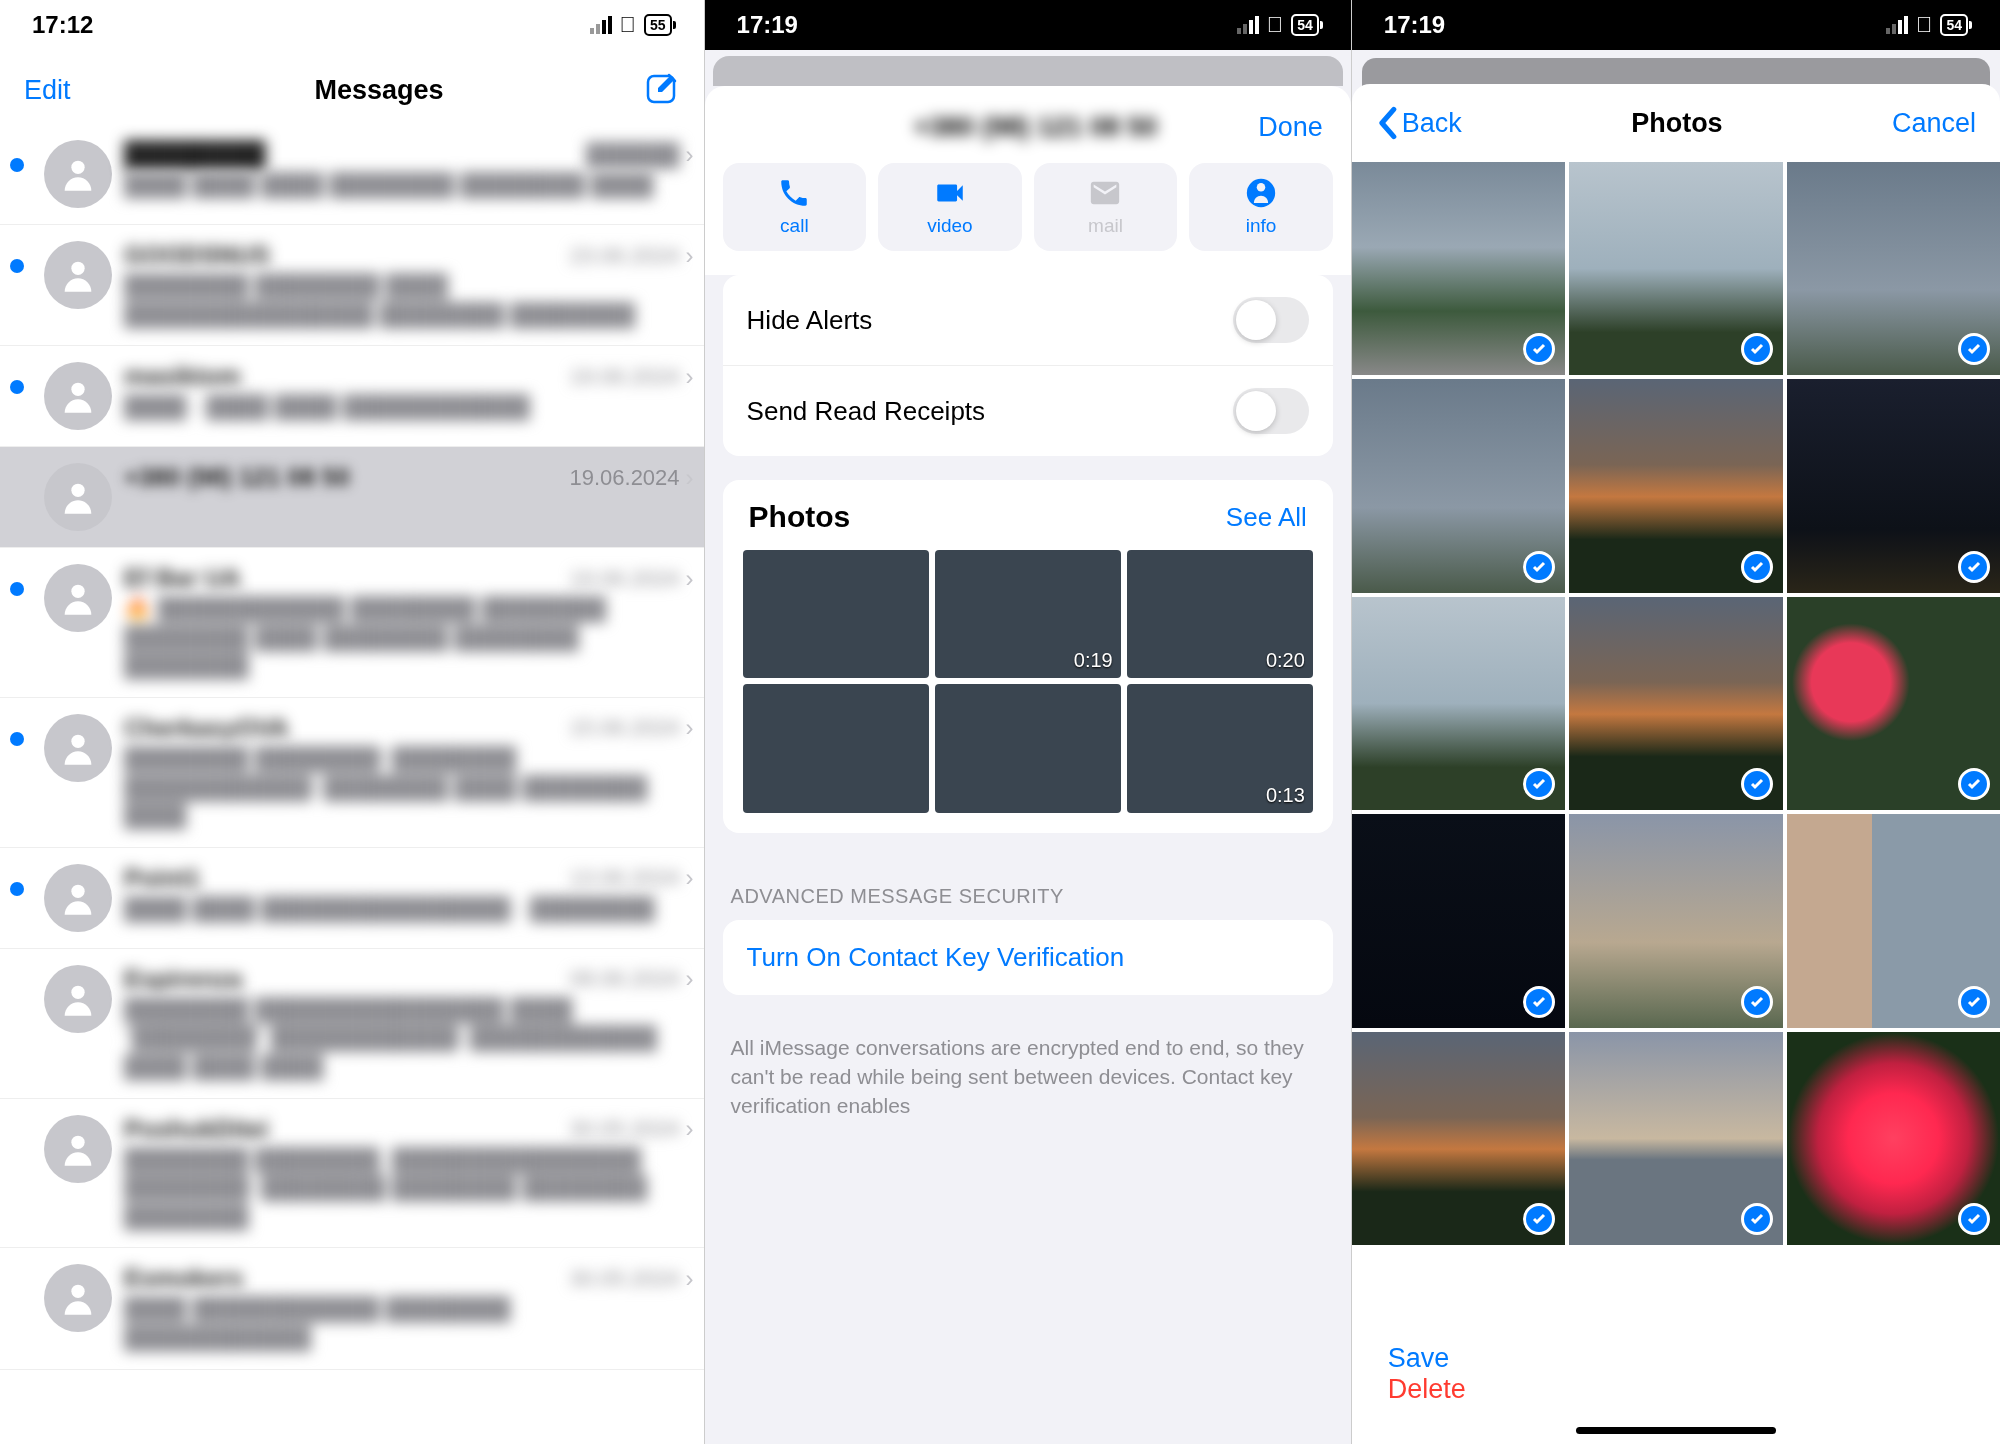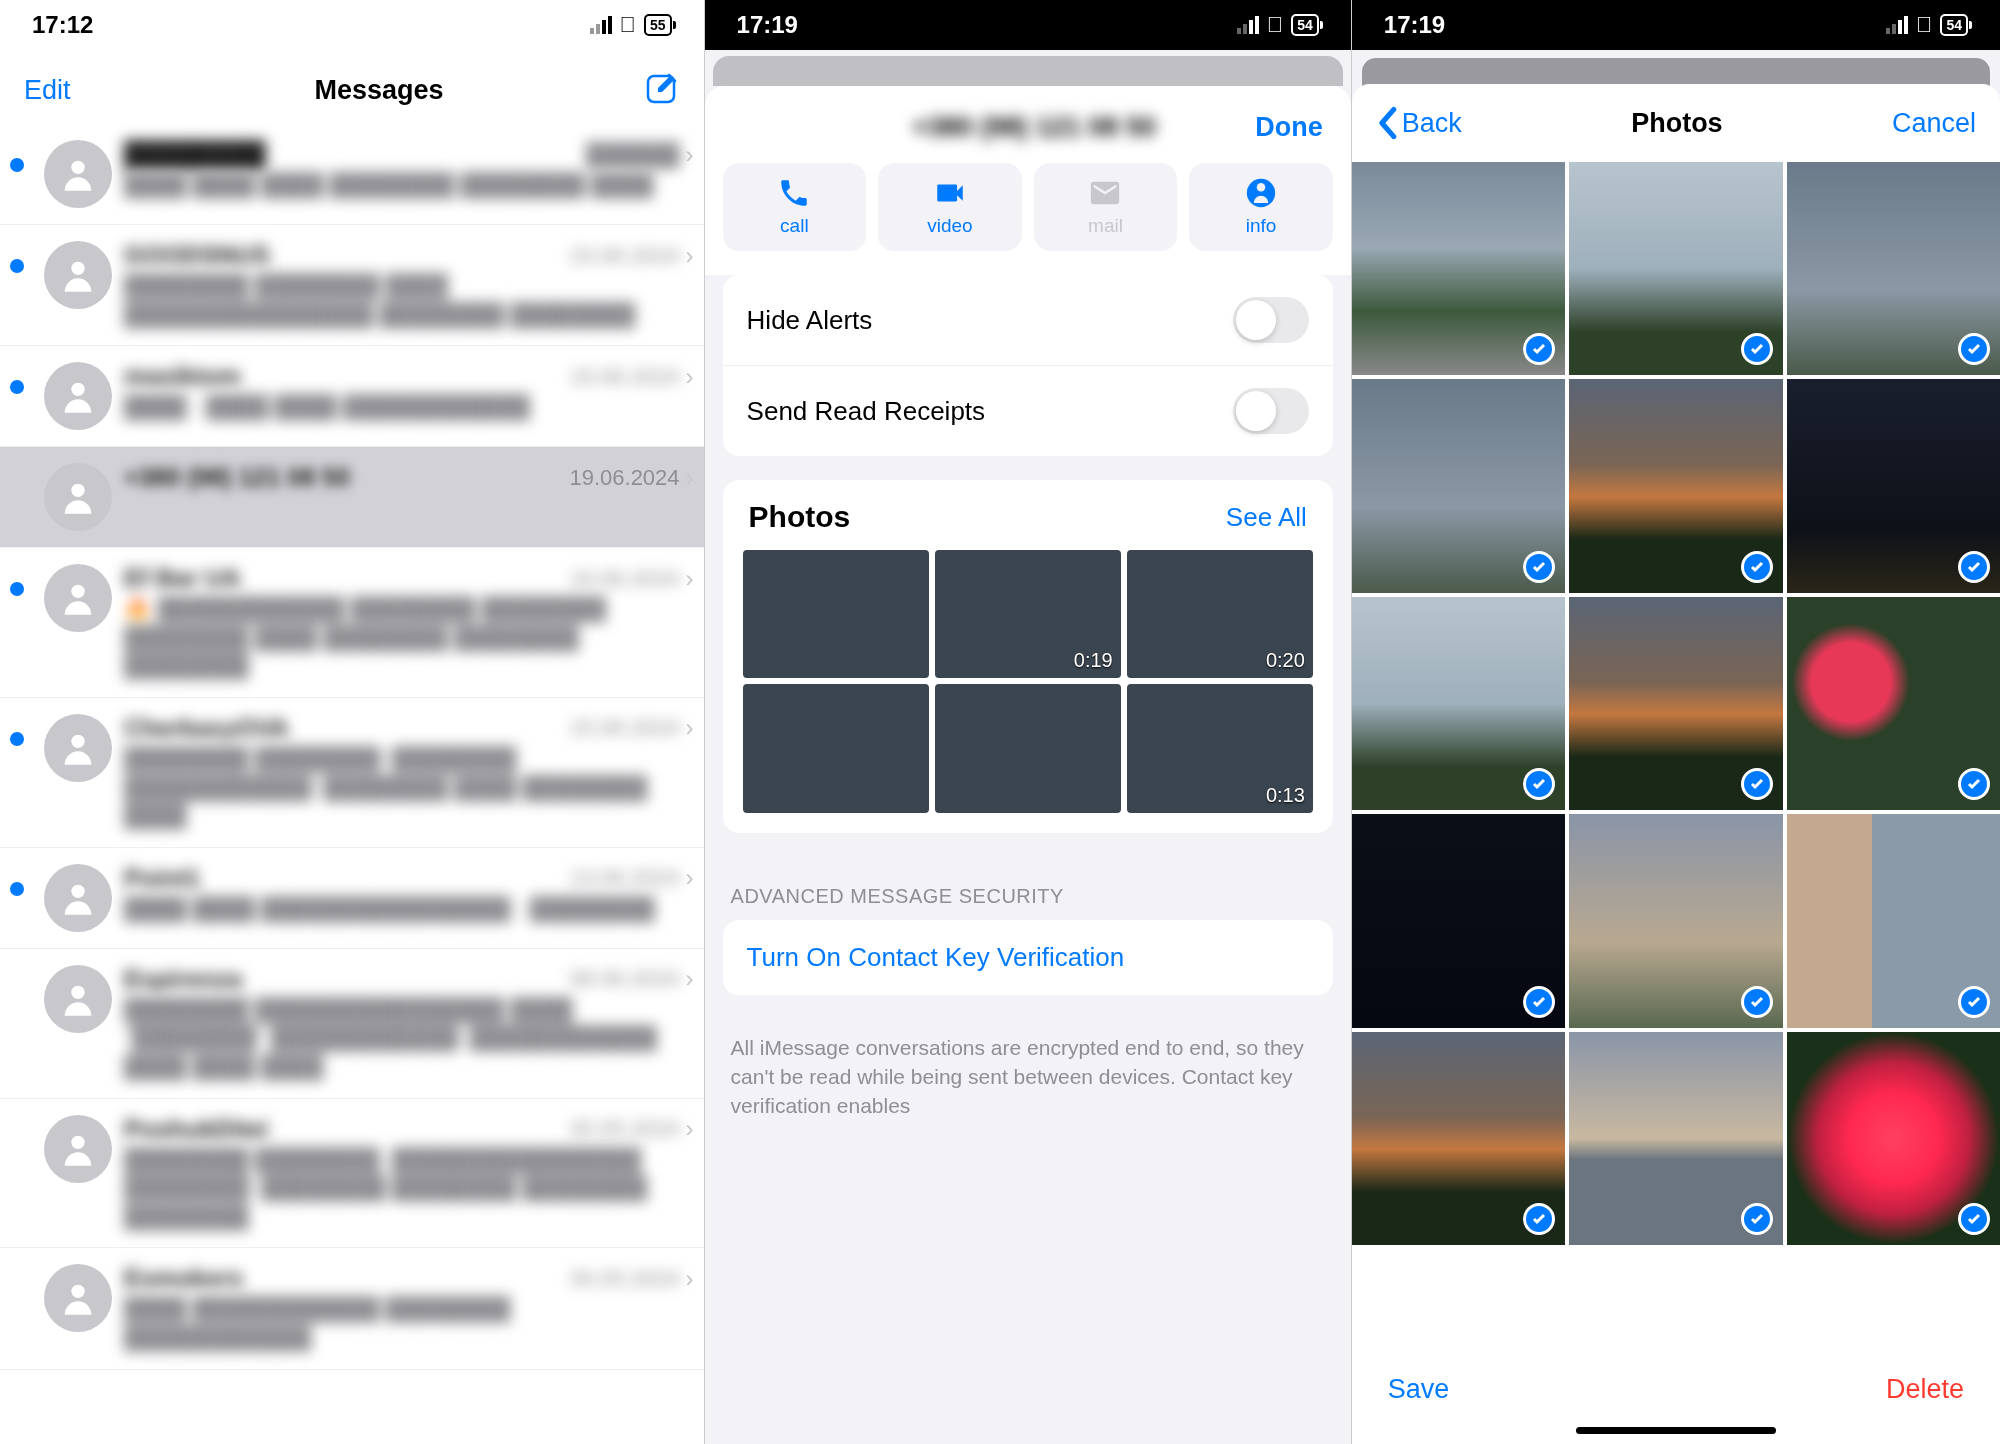--- a/index.html
+++ b/index.html
@@ -45,21 +45,21 @@
 .msg-row.selected .name, .msg-row.selected .date { filter:blur(6px);}
 .msg-row.selected .date.clear { filter:none;}
 .msg-row .name.clear, .msg-row .date.clear { filter:none; }
 
 
 .s2-body { flex:1; background:#f2f2f7; overflow-y:auto; display:flex; flex-direction:column;}
 .s2-tab { height:30px; background:#bfbfc4; border-radius:16px 16px 0 0; margin:6px 8px 0;}
 .s2-card { background:#fff; border-radius:20px 20px 0 0; flex:1; margin:0; padding-top:18px; display:flex; flex-direction:column;}
 .s2-head { display:flex; align-items:center; justify-content:space-between; padding: 8px 28px 20px; }
 .s2-head .phone { font-size:27px; font-weight:600; filter:blur(7px); flex:1; text-align:center;}
-.s2-head .done { color:#007aff; font-size:27px; font-weight:700;}
+.s2-head .done { color:#007aff; font-size:27px; font-weight:400;}
 .action-row { display:flex; gap:12px; padding:0 18px 24px;}
 .action-btn { flex:1; background:#f2f2f7; border-radius:16px; padding:14px 0; display:flex; flex-direction:column; align-items:center; gap:6px;}
 .action-btn .ico { color:#007aff; height:32px; display:flex;align-items:center;justify-content:center;}
 .action-btn.disabled .ico { color:#c7c7cc; }
 .action-btn .ico svg { width:34px; height:34px; fill:currentColor;}
 .action-btn .lbl { font-size:19px; color:#007aff;}
 .action-btn.disabled .lbl { color:#c7c7cc;}
 .s2-inner { background:#f2f2f7; flex:1; padding:0 18px;}
 .group { background:#fff; border-radius:16px; margin-bottom:24px; overflow:hidden;}
 .group-item { padding:22px 24px; font-size:26px; border-bottom:1px solid #eee;}
@@ -83,21 +83,21 @@
 .s3-main { background:#fff; border-radius:18px 18px 0 0; margin-top:-2px; flex:1; display:flex; flex-direction:column;}
 .s3-head { display:flex; align-items:center; justify-content:space-between; padding:22px 24px;}
 .s3-head .back { color:#007aff; font-size:27px; display:flex; align-items:center; gap:4px;}
 .s3-head .back svg{width:22px;height:34px;}
 .s3-head .title { font-size:27px; font-weight:600;}
 .s3-head .cancel { color:#007aff; font-size:27px;}
 .thumbs { display:grid; grid-template-columns:repeat(3,1fr); gap:4px; padding:0 0 4px; overflow:hidden; flex:1; align-content:start;}
 .thumb { aspect-ratio:1; position:relative; overflow:hidden;}
 .thumb .ck { position:absolute; right:10px; bottom:10px; width:32px; height:32px; background:#007aff; border:3px solid #fff; border-radius:50%; display:flex; align-items:center; justify-content:center;}
 .thumb .ck svg { width:16px; height:16px; stroke:#fff; stroke-width:3; fill:none;}
-.s3-foot { display:flex; justify-content:space-between; padding:26px 36px 12px; font-size:27px;}
+.s3-foot { display:flex; justify-content:space-between; padding:26px 36px 12px; font-size:27px;flex-direction:column;}
 .s3-foot .save { color:#007aff;}
 .s3-foot .del { color:#ff3b30;}
 .home-ind { width:200px; height:7px; background:#000; border-radius:4px; margin:10px auto 10px;}
 
 
 .sky1{background:linear-gradient(180deg,#7a8a99 0%,#9aa8b4 40%,#3d5a3d 70%,#888 100%);}
 .sky2{background:linear-gradient(180deg,#b8c4cd 0%,#9eb0bc 50%,#2d4028 80%);}
 .sky3{background:linear-gradient(180deg,#6a7a8a 0%,#8b98a5 60%,#4a5a4a 100%);}
 .night{background:linear-gradient(180deg,#1a1f2e 0%,#0d1118 70%,#2a2518 100%);}
 .sunset{background:linear-gradient(180deg,#5a6575 0%,#7a6555 40%,#c47840 55%,#1a2818 75%);}

